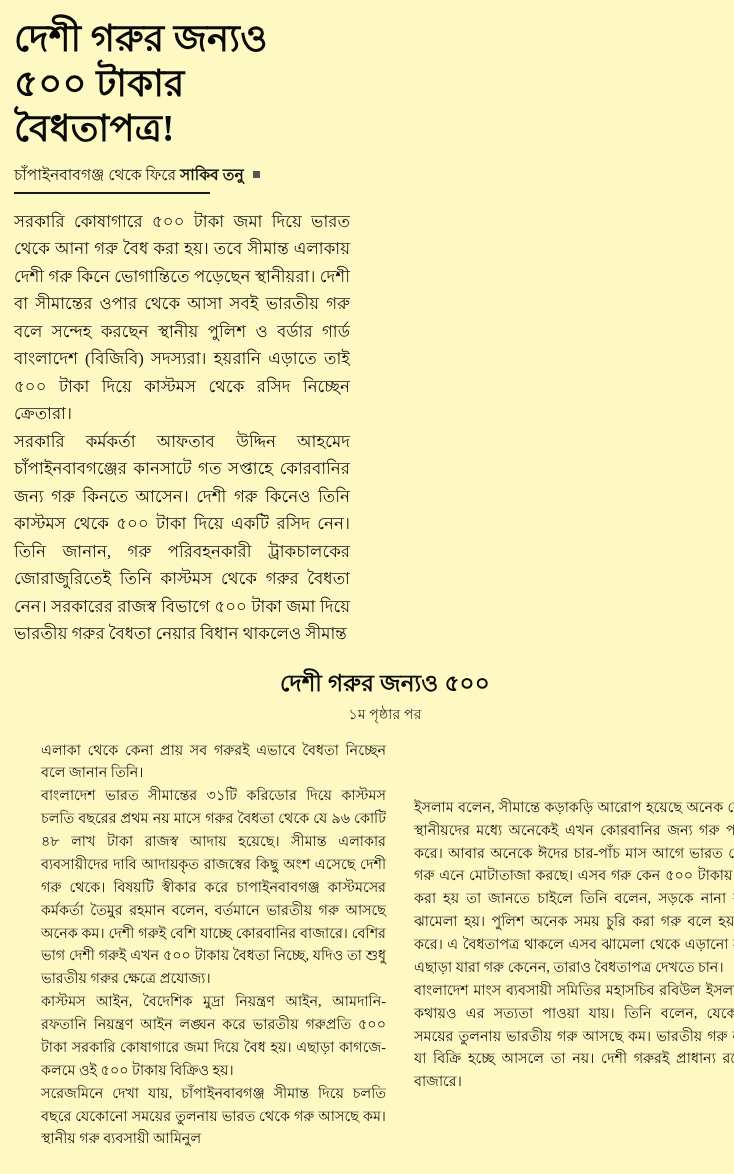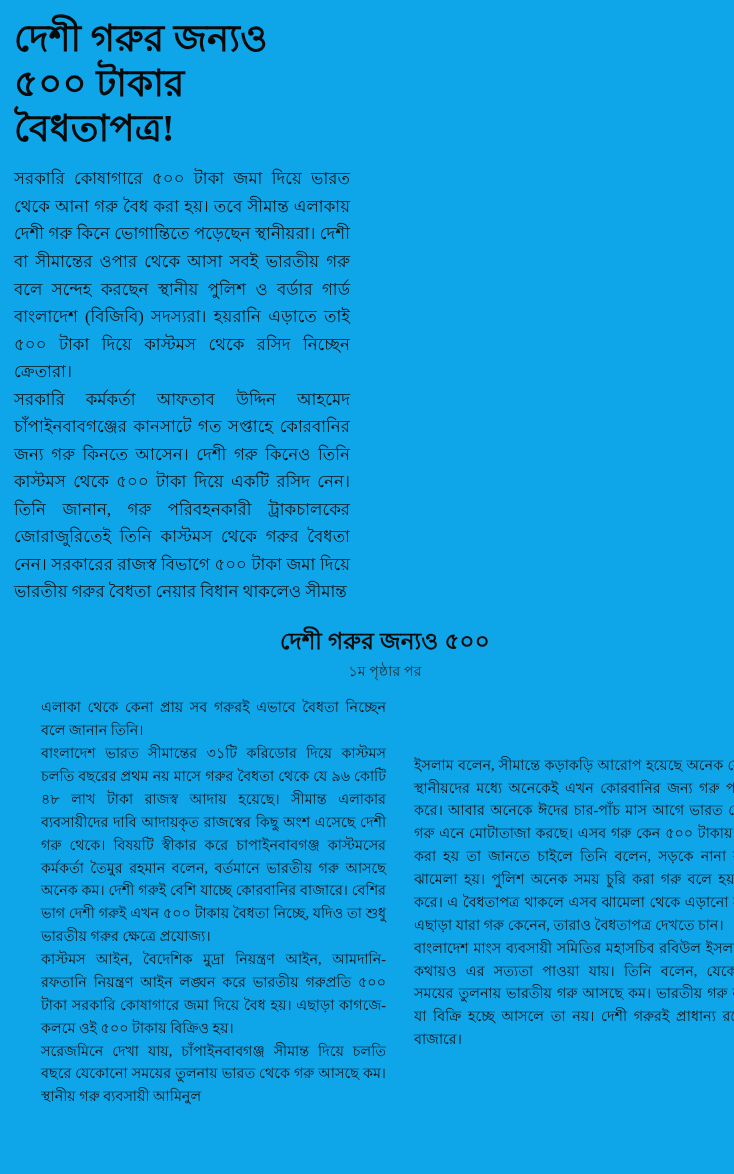--- a/index.html
+++ b/index.html
@@ -15,21 +15,21 @@
     font-family: "Liberation Serif", "DejaVu Serif", serif;
     color: #111111;
     position: relative;
   }
   .page {
     position: relative;
     width: 734px;
     height: 1174px;
     box-sizing: border-box;
     padding: 0;
-    background: #0ea5e9;
+    background: #fef9c3;
   }
 
   
   .headline-block {
     padding: 16px 0 0 14px;
   }
   .headline {
     font-family: "Liberation Serif", "DejaVu Serif", serif;
     font-size: 37px;
     line-height: 1.22;
@@ -149,20 +149,28 @@
 
 <div class="page">
 
   <div class="headline-block">
     <h1 class="headline">
       <span class="hl-line">দেশী গরুর জন্যও</span>
       <span class="hl-line">৫০০ টাকার</span>
       <span class="hl-line">বৈধতাপত্র!</span>
     </h1>
 
+    <div class="byline-wrap">
+      <div class="byline">
+        <span>চাঁপাইনবাবগঞ্জ থেকে ফিরে</span>
+        <span class="reporter">সাকিব তনু</span>
+        <span class="bullet"></span>
+      </div>
+      <div class="byline-rule"></div>
+    </div>
   </div>
 
   <div class="lead-column">
     <p>সরকারি কোষাগারে ৫০০ টাকা জমা দিয়ে ভারত থেকে আনা গরু বৈধ করা হয়। তবে সীমান্ত এলাকায় দেশী গরু কিনে ভোগান্তিতে পড়েছেন স্থানীয়রা। দেশী বা সীমান্তের ওপার থেকে আসা সবই ভারতীয় গরু বলে সন্দেহ করছেন স্থানীয় পুলিশ ও বর্ডার গার্ড বাংলাদেশ (বিজিবি) সদস্যরা। হয়রানি এড়াতে তাই ৫০০ টাকা দিয়ে কাস্টমস থেকে রসিদ নিচ্ছেন ক্রেতারা।</p>
     <p>সরকারি কর্মকর্তা আফতাব উদ্দিন আহমেদ চাঁপাইনবাবগঞ্জের কানসাটে গত সপ্তাহে কোরবানির জন্য গরু কিনতে আসেন। দেশী গরু কিনেও তিনি কাস্টমস থেকে ৫০০ টাকা দিয়ে একটি রসিদ নেন। তিনি জানান, গরু পরিবহনকারী ট্রাকচালকের জোরাজুরিতেই তিনি কাস্টমস থেকে গরুর বৈধতা নেন। সরকারের রাজস্ব বিভাগে ৫০০ টাকা জমা দিয়ে ভারতীয় গরুর বৈধতা নেয়ার বিধান থাকলেও সীমান্ত</p>
   </div>
 
 
   <div class="cont-section">
     <div class="cont-headline">দেশী গরুর জন্যও ৫০০</div>

